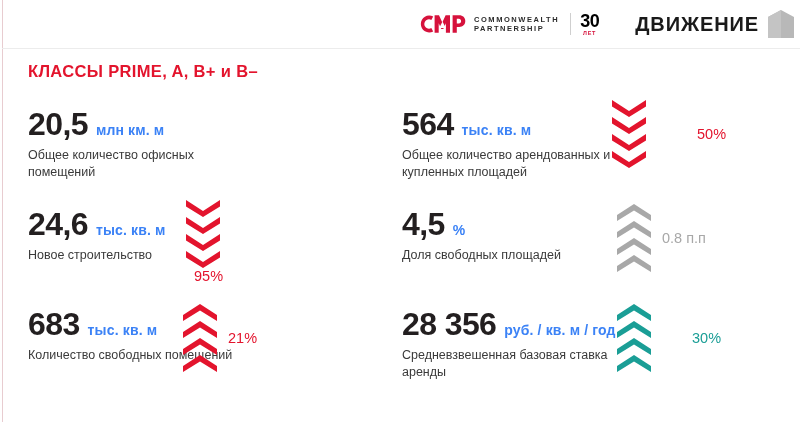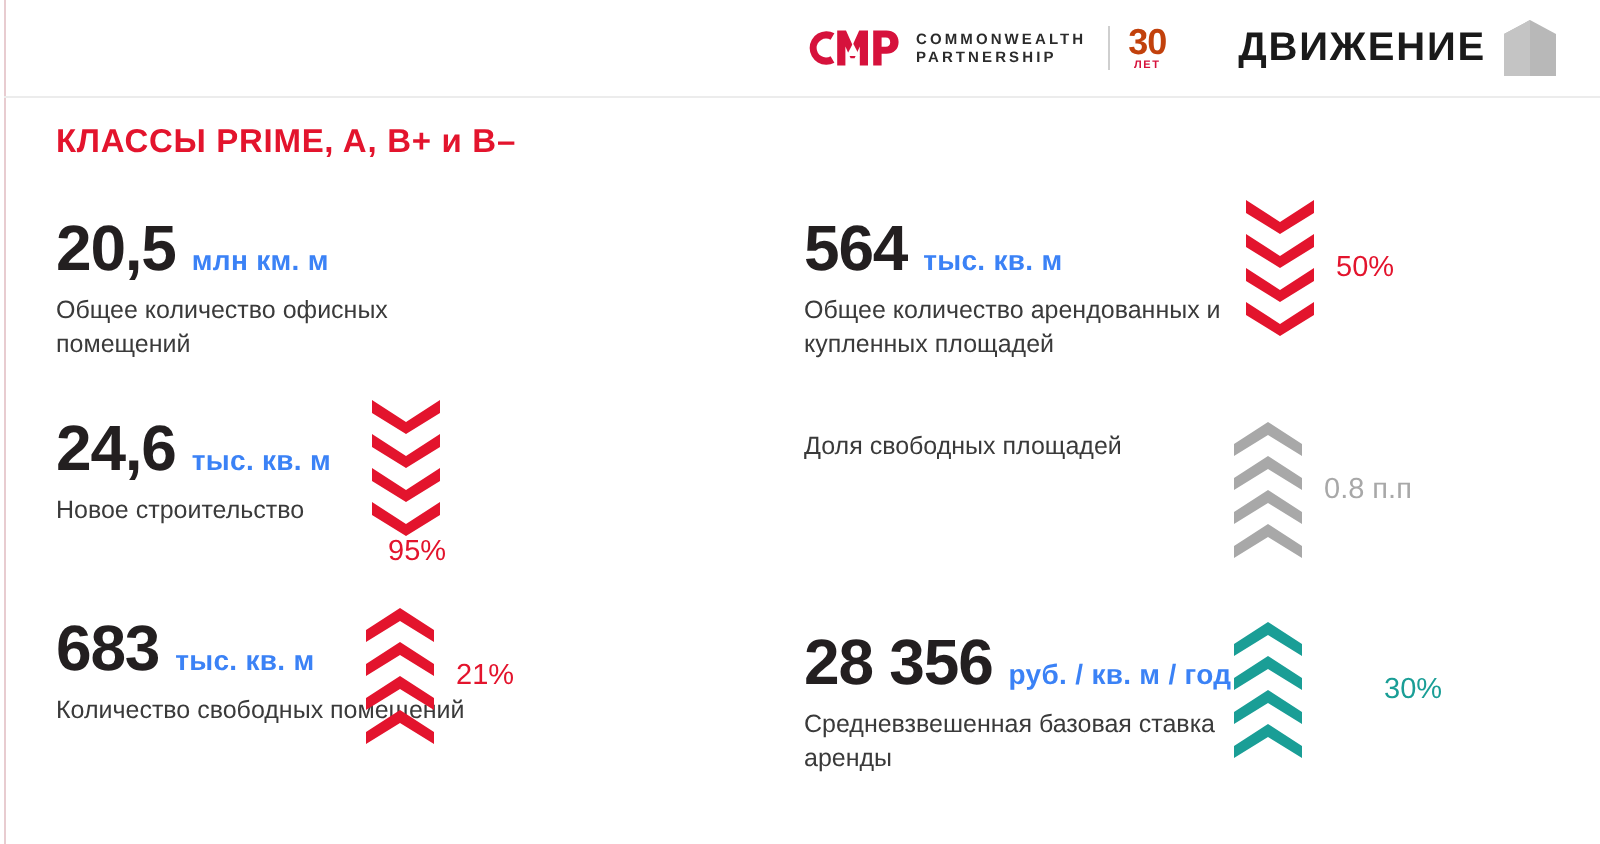--- a/index.html
+++ b/index.html
@@ -29,21 +29,21 @@
 
   
   .header {
     position: absolute;
     left: 0; top: 0;
     width: 800px;
     height: 48px;
     display: flex;
     align-items: center;
     justify-content: flex-end;
-    padding-right: 22px;
+    padding-right: 6px;
     box-sizing: border-box;
   }
   .header-rule {
     position: absolute;
     left: 2px;
     top: 48px;
     width: 798px;
     height: 1px;
     background: #ececec;
   }
@@ -79,21 +79,21 @@
   }
   .anniv {
     display: flex;
     flex-direction: column;
     align-items: center;
     line-height: 1;
   }
   .anniv-num {
     font-size: 18px;
     font-weight: bold;
-    color: #c2410c;
+    color: #000000;
     letter-spacing: -0.5px;
   }
   .anniv-word {
     font-size: 5.5px;
     font-weight: bold;
     color: #d6123c;
     letter-spacing: 0.8px;
     margin-top: 1px;
   }
 
@@ -286,39 +286,43 @@
         </div>
       </div>
     </div>
   <div class="col col-right">
       <div class="stat">
         <div class="stat-head">
           <span class="stat-value">564</span>
           <span class="stat-unit">тыс. кв. м</span>
         </div>
         <div class="stat-caption">Общее количество арендованных и купленных площадей</div>
-        <div class="indicator" style="left: 221px; top: -8px;">
+        <div class="indicator" style="left: 210px; top: -8px; gap: 40px;">
           <div class="chev-stack down">
             <svg width="34" height="17" viewBox="0 0 34 17">
               <path d="M0 0 L17 11 L34 0 L34 6.5 L17 17 L0 6.5 Z" fill="#e3142d"></path>
             </svg>
             <svg width="34" height="17" viewBox="0 0 34 17">
               <path d="M0 0 L17 11 L34 0 L34 6.5 L17 17 L0 6.5 Z" fill="#e3142d"></path>
             </svg>
             <svg width="34" height="17" viewBox="0 0 34 17">
               <path d="M0 0 L17 11 L34 0 L34 6.5 L17 17 L0 6.5 Z" fill="#e3142d"></path>
             </svg>
             <svg width="34" height="17" viewBox="0 0 34 17">
               <path d="M0 0 L17 11 L34 0 L34 6.5 L17 17 L0 6.5 Z" fill="#e3142d"></path>
             </svg>
           </div>
           <div class="delta" style="color: rgb(227, 20, 45);">50%</div>
         </div>
       </div>
       <div class="stat">
+        <div class="stat-head">
+          <span class="stat-value">4,5</span>
+          <span class="stat-unit">%</span>
+        </div>
         <div class="stat-caption">Доля свободных площадей</div>
         <div class="indicator" style="left: 215px; top: -4px;">
           <div class="chev-stack up">
             <svg width="34" height="17" viewBox="0 0 34 17">
               <path d="M17 0 L34 11 L34 17 L17 6.5 L0 17 L0 11 Z" fill="#a8a8a8"></path>
             </svg>
             <svg width="34" height="17" viewBox="0 0 34 17">
               <path d="M17 0 L34 11 L34 17 L17 6.5 L0 17 L0 11 Z" fill="#a8a8a8"></path>
             </svg>
             <svg width="34" height="17" viewBox="0 0 34 17">

